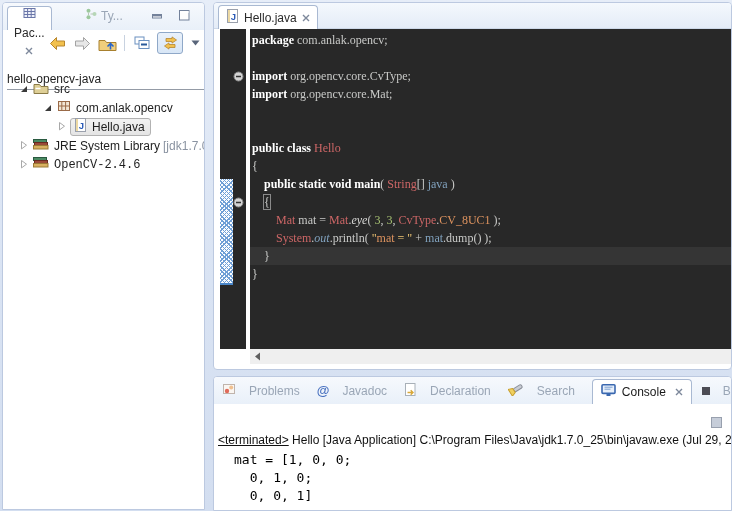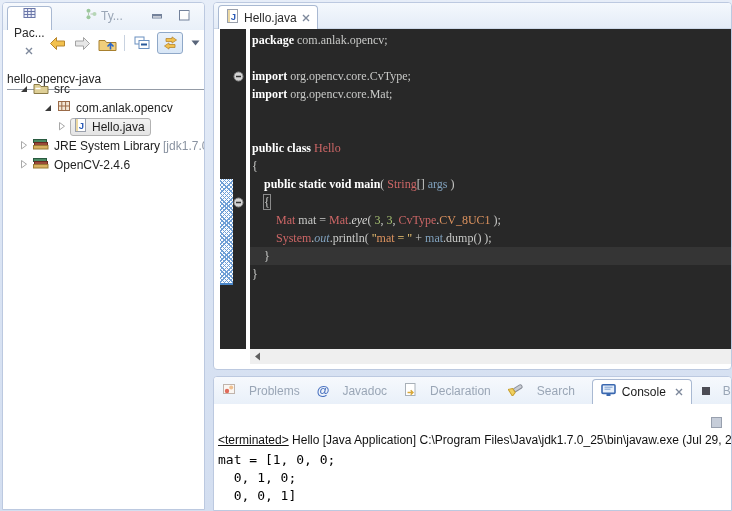--- a/index.html
+++ b/index.html
@@ -63,21 +63,21 @@
   
   #console-panel { left:213px; top:376px; width:519px; height:135px; border-radius:4px 4px 0 0; overflow:hidden; }
   .cons-tabbar { position:relative; height:27px; background:linear-gradient(180deg,#f6f9fd,#e9f0f9); display:flex; align-items:center; padding-left:8px; }
   .cons-tab { display:flex; align-items:center; gap:13px; color:#9aa6b6; margin-right:17px; white-space:nowrap; }
   .cons-tab-active { display:flex; align-items:center; gap:5px; background:#fff; border:1px solid #a9b9d2; border-bottom:none;
     border-radius:4px 4px 0 0; height:25px; margin-top:2px; padding:10px 8px; color:#1a1a1a; margin-right:10px; }
   .cons-body { position:relative; height:108px; background:#fff; }
   .cons-term-btn { position:absolute; right:9px; top:13px; }
   .cons-status { position:absolute; left:4px; top:29px; white-space:nowrap; color:#111; }
   .cons-status .uline { text-decoration:underline; }
-  .cons-output { position:absolute; left:4px; top:47px; font-family:"DejaVu Sans Mono", monospace; font-size:13px; line-height:18px; color:#000; }
+  .cons-output { position:absolute; left:20px; top:47px; font-family:"DejaVu Sans Mono", monospace; font-size:13px; line-height:18px; color:#000; }
   .cons-output div { white-space:pre; }
 </style>
 </head>
 <body>
 
 <div id="pkg-panel" class="panel">
   <div class="view-tabbar">
     <div class="view-tab-active">
       <span>
         <svg width="13" height="12">
@@ -215,21 +215,21 @@
       <span style="margin-left:5px;">
         <svg width="16" height="13">
             <rect x="0.5" y="1.5" width="13" height="3" fill="#4a8a62" stroke="#2a5a40"></rect>
             <rect x="1.5" y="4.5" width="13" height="3" fill="#9a4a38" stroke="#6a2a20"></rect>
             <rect x="0.5" y="7.5" width="14.5" height="3.5" fill="#d8b060" stroke="#9a7a34"></rect>
           </svg>
       </span>
       <span class="tree-label">JRE System Library</span>
       <span class="tree-dec">[jdk1.7.0</span>
     </div>
-    <div class="tree-row" style="left:16px; top:99px;">
+    <div class="tree-row" style="left:16px; top:99px;font-family:Liberation Mono, monospace;">
       <span class="twisty">
           <svg width="8" height="9">
             <path d="M1.5 0.5 L6.5 4.2 L1.5 7.9 Z" fill="#fff" stroke="#a8a8a8"></path>
           </svg>
         </span>
       <span style="margin-left:5px;">
         <svg width="16" height="13">
             <rect x="0.5" y="1.5" width="13" height="3" fill="#4a8a62" stroke="#2a5a40"></rect>
             <rect x="1.5" y="4.5" width="13" height="3" fill="#9a4a38" stroke="#6a2a20"></rect>
             <rect x="0.5" y="7.5" width="14.5" height="3.5" fill="#d8b060" stroke="#9a7a34"></rect>
@@ -277,21 +277,21 @@
     </div>
     <div class="ed-code" id="code-lines">
         <div class="code-line"><span class="tk-kw">package</span><span class="tk-pl"> com.anlak.opencv;</span></div>
         <div class="code-line"></div>
         <div class="code-line"><span class="tk-kw">import</span><span class="tk-pl"> org.opencv.core.CvType;</span></div>
         <div class="code-line"><span class="tk-kw">import</span><span class="tk-pl"> org.opencv.core.Mat;</span></div>
         <div class="code-line"></div>
         <div class="code-line"></div>
         <div class="code-line"><span class="tk-kw">public class</span><span class="tk-pl"> </span><span class="tk-cl">Hello</span></div>
         <div class="code-line"><span class="tk-pl">{</span></div>
-        <div class="code-line"><span class="tk-pl">    </span><span class="tk-kw">public static void main</span><span class="tk-pl">( </span><span class="tk-cl">String</span><span class="tk-pl">[] </span><span class="tk-var">args</span><span class="tk-pl"> )</span></div>
+        <div class="code-line"><span class="tk-pl">    </span><span class="tk-kw">public static void main</span><span class="tk-pl">( </span><span class="tk-cl">String</span><span class="tk-pl">[] </span><span class="tk-var">java</span><span class="tk-pl"> )</span></div>
         <div class="code-line"><span class="tk-pl">    </span><span class="tk-brk">{</span></div>
         <div class="code-line"><span class="tk-pl">        </span><span class="tk-cl">Mat</span><span class="tk-pl"> mat = </span><span class="tk-cl">Mat</span><span class="tk-pl">.</span><span class="tk-mi">eye</span><span class="tk-pl">( </span><span class="tk-num">3</span><span class="tk-pl">, </span><span class="tk-num">3</span><span class="tk-pl">, </span><span class="tk-cl">CvType</span><span class="tk-pl">.</span><span class="tk-con">CV_8UC1</span><span class="tk-pl"> );</span></div>
         <div class="code-line"><span class="tk-pl">        </span><span class="tk-cl">System</span><span class="tk-pl">.</span><span class="tk-fld">out</span><span class="tk-pl">.println( </span><span class="tk-sy">"</span><span class="tk-so">mat</span><span class="tk-sy"> = "</span><span class="tk-pl"> + </span><span class="tk-var">mat</span><span class="tk-pl">.dump() );</span></div>
         <div class="code-line hl"><span class="tk-pl">    }</span></div>
         <div class="code-line"><span class="tk-pl">}</span></div>
       </div>
   </div>
 
   <div class="ed-hscroll">
     <span style="margin-left:4px;">

